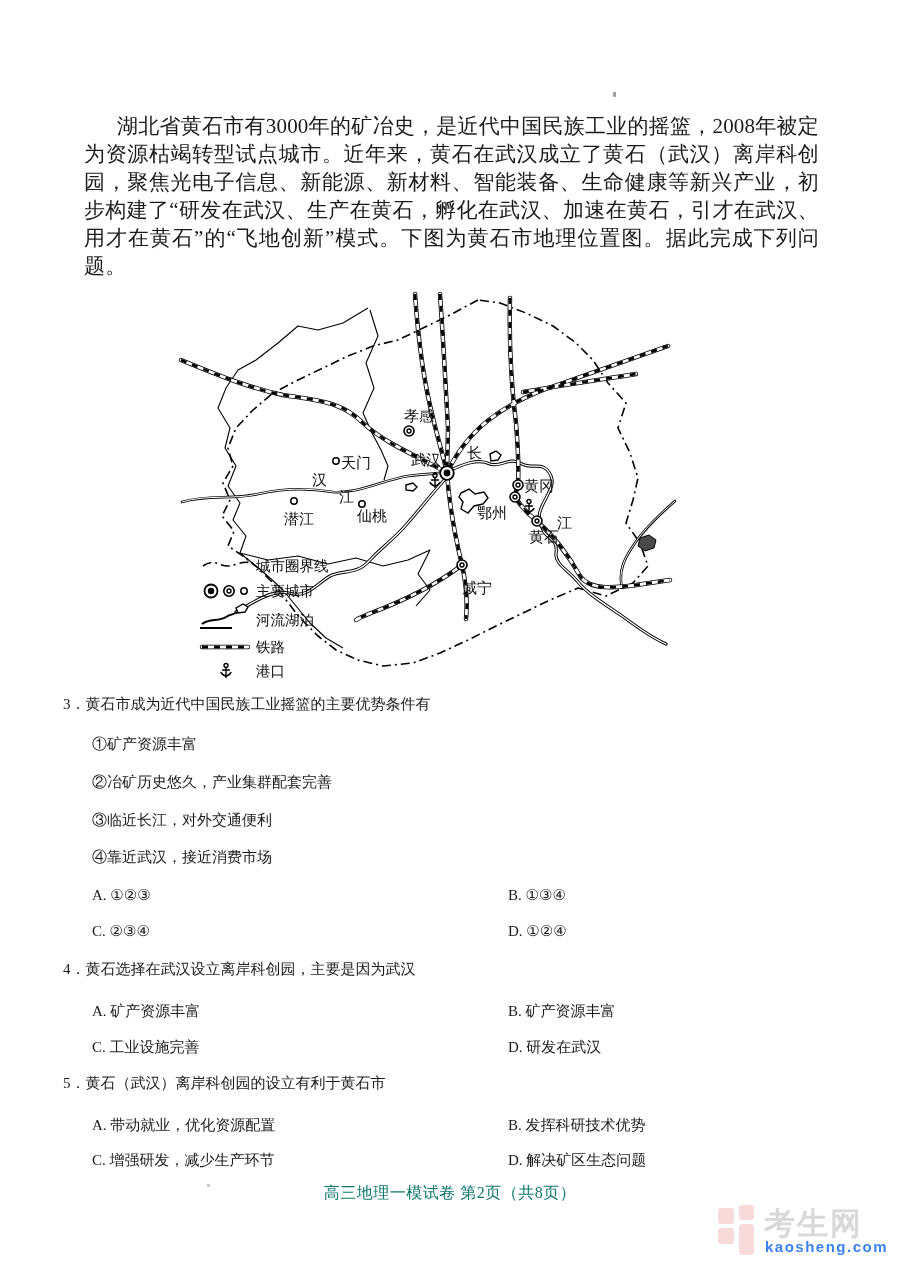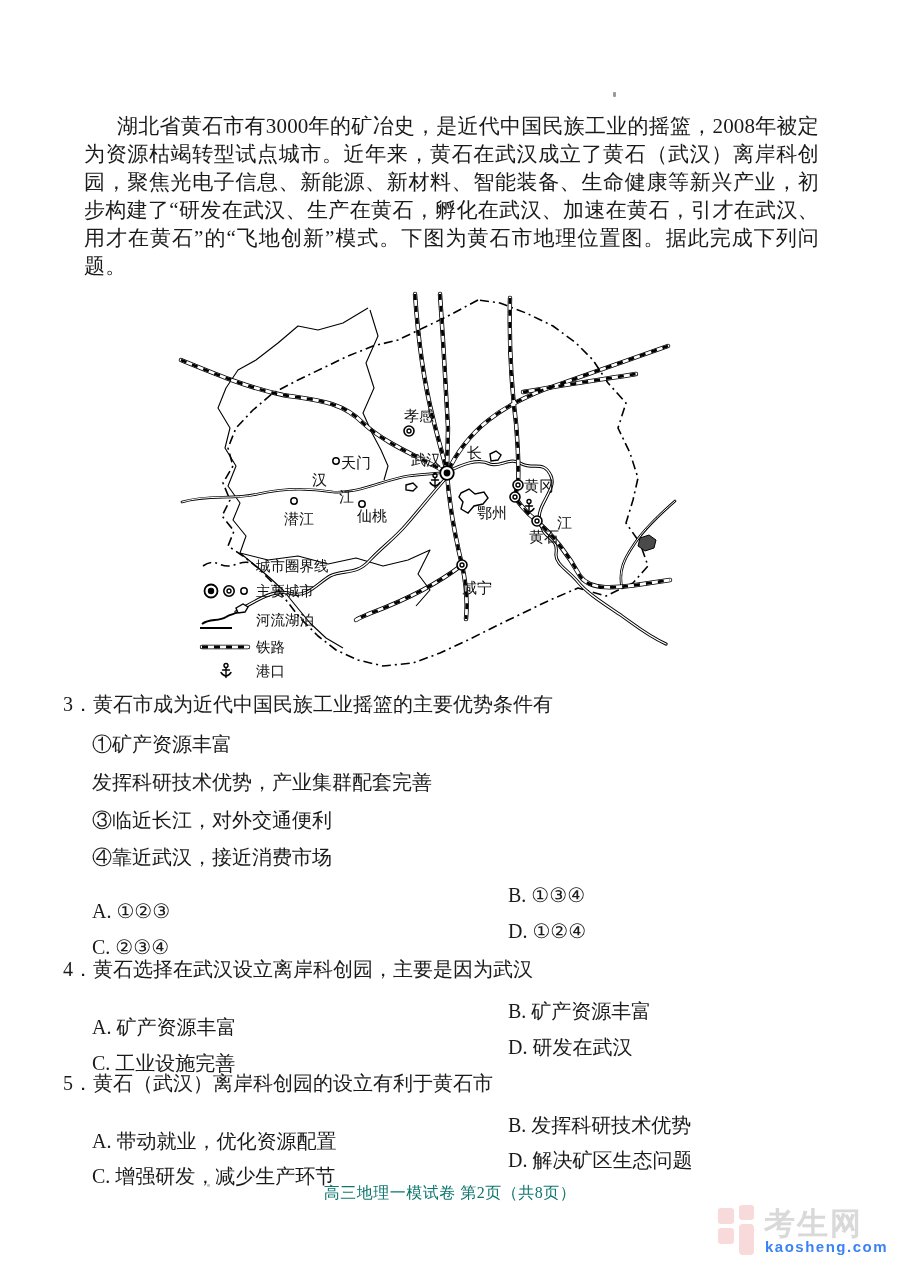--- a/index.html
+++ b/index.html
@@ -29,24 +29,24 @@
   .lake-dark{fill:#4a4a4a;stroke:#000;stroke-width:1;}
   .cap-o{fill:#fff;stroke:#000;stroke-width:1.8;}
   .cap-i{fill:#000;}
   .pref-o{fill:#fff;stroke:#000;stroke-width:1.6;}
   .pref-i{fill:none;stroke:#000;stroke-width:1.4;}
   .cnty{fill:#fff;stroke:#000;stroke-width:1.5;}
   .mtxt{font-family:"Liberation Serif","DejaVu Serif",serif;font-size:15px;fill:#0d0d0d;}
   .ltxt{font-family:"Liberation Serif","DejaVu Serif",serif;font-size:14.5px;fill:#0d0d0d;}
   .anc{stroke:#000;stroke-width:1.4;fill:none;stroke-linecap:round;}
   
-  .line{position:absolute;white-space:nowrap;font-size:20px;line-height:26px;}
+  .line{position:absolute;white-space:nowrap;font-size:15px;line-height:26px;}
   .stem{left:63px;}
   .item{left:92px;}
-  .optA{left:92px;margin-top:16px;}
+  .optA{left:92px;}
   .optB{left:508px;}
   
   .footer{position:absolute;top:1183px;left:0;width:100%;text-align:center;
     font-size:16px;letter-spacing:0.5px;color:#0f766e;}
   
   .watermark{position:absolute;left:718px;top:1205px;width:170px;height:58px;}
   .wm-logo{position:absolute;left:0;top:0;width:36px;height:52px;}
   .wm-b{position:absolute;background:#f8dada;border-radius:3px;}
   .wm-b1{left:0;top:3px;width:16px;height:16px;}
   .wm-b2{left:21px;top:0;width:15px;height:15px;}
@@ -217,21 +217,21 @@
         <text x="78" y="364" class="ltxt">铁路</text>
 
         <use href="#anchor" x="48" y="383"></use>
         <text x="78" y="388" class="ltxt">港口</text>
       </g>
     </svg>
   </div>
 
   <div class="line stem" style="top:691px"><span>3．</span><span>黄石市成为近代中国民族工业摇篮的主要优势条件有</span></div>
   <div class="line item" style="top:731px">①矿产资源丰富</div>
-  <div class="line item" style="top:769px">发挥科研技术优势，产业集群配套完善</div>
+  <div class="line item" style="top:769px">②冶矿历史悠久，产业集群配套完善</div>
   <div class="line item" style="top:807px">③临近长江，对外交通便利</div>
   <div class="line item" style="top:844px">④靠近武汉，接近消费市场</div>
   <div class="line optA" style="top:882px">A. ①②③</div>
   <div class="line optB" style="top:882px">B. ①③④</div>
   <div class="line optA" style="top:918px">C. ②③④</div>
   <div class="line optB" style="top:918px">D. ①②④</div>
 
   <div class="line stem" style="top:956px"><span>4．</span><span>黄石选择在武汉设立离岸科创园，主要是因为武汉</span></div>
   <div class="line optA" style="top:998px">A. 矿产资源丰富</div>
   <div class="line optB" style="top:998px">B. 矿产资源丰富</div>

